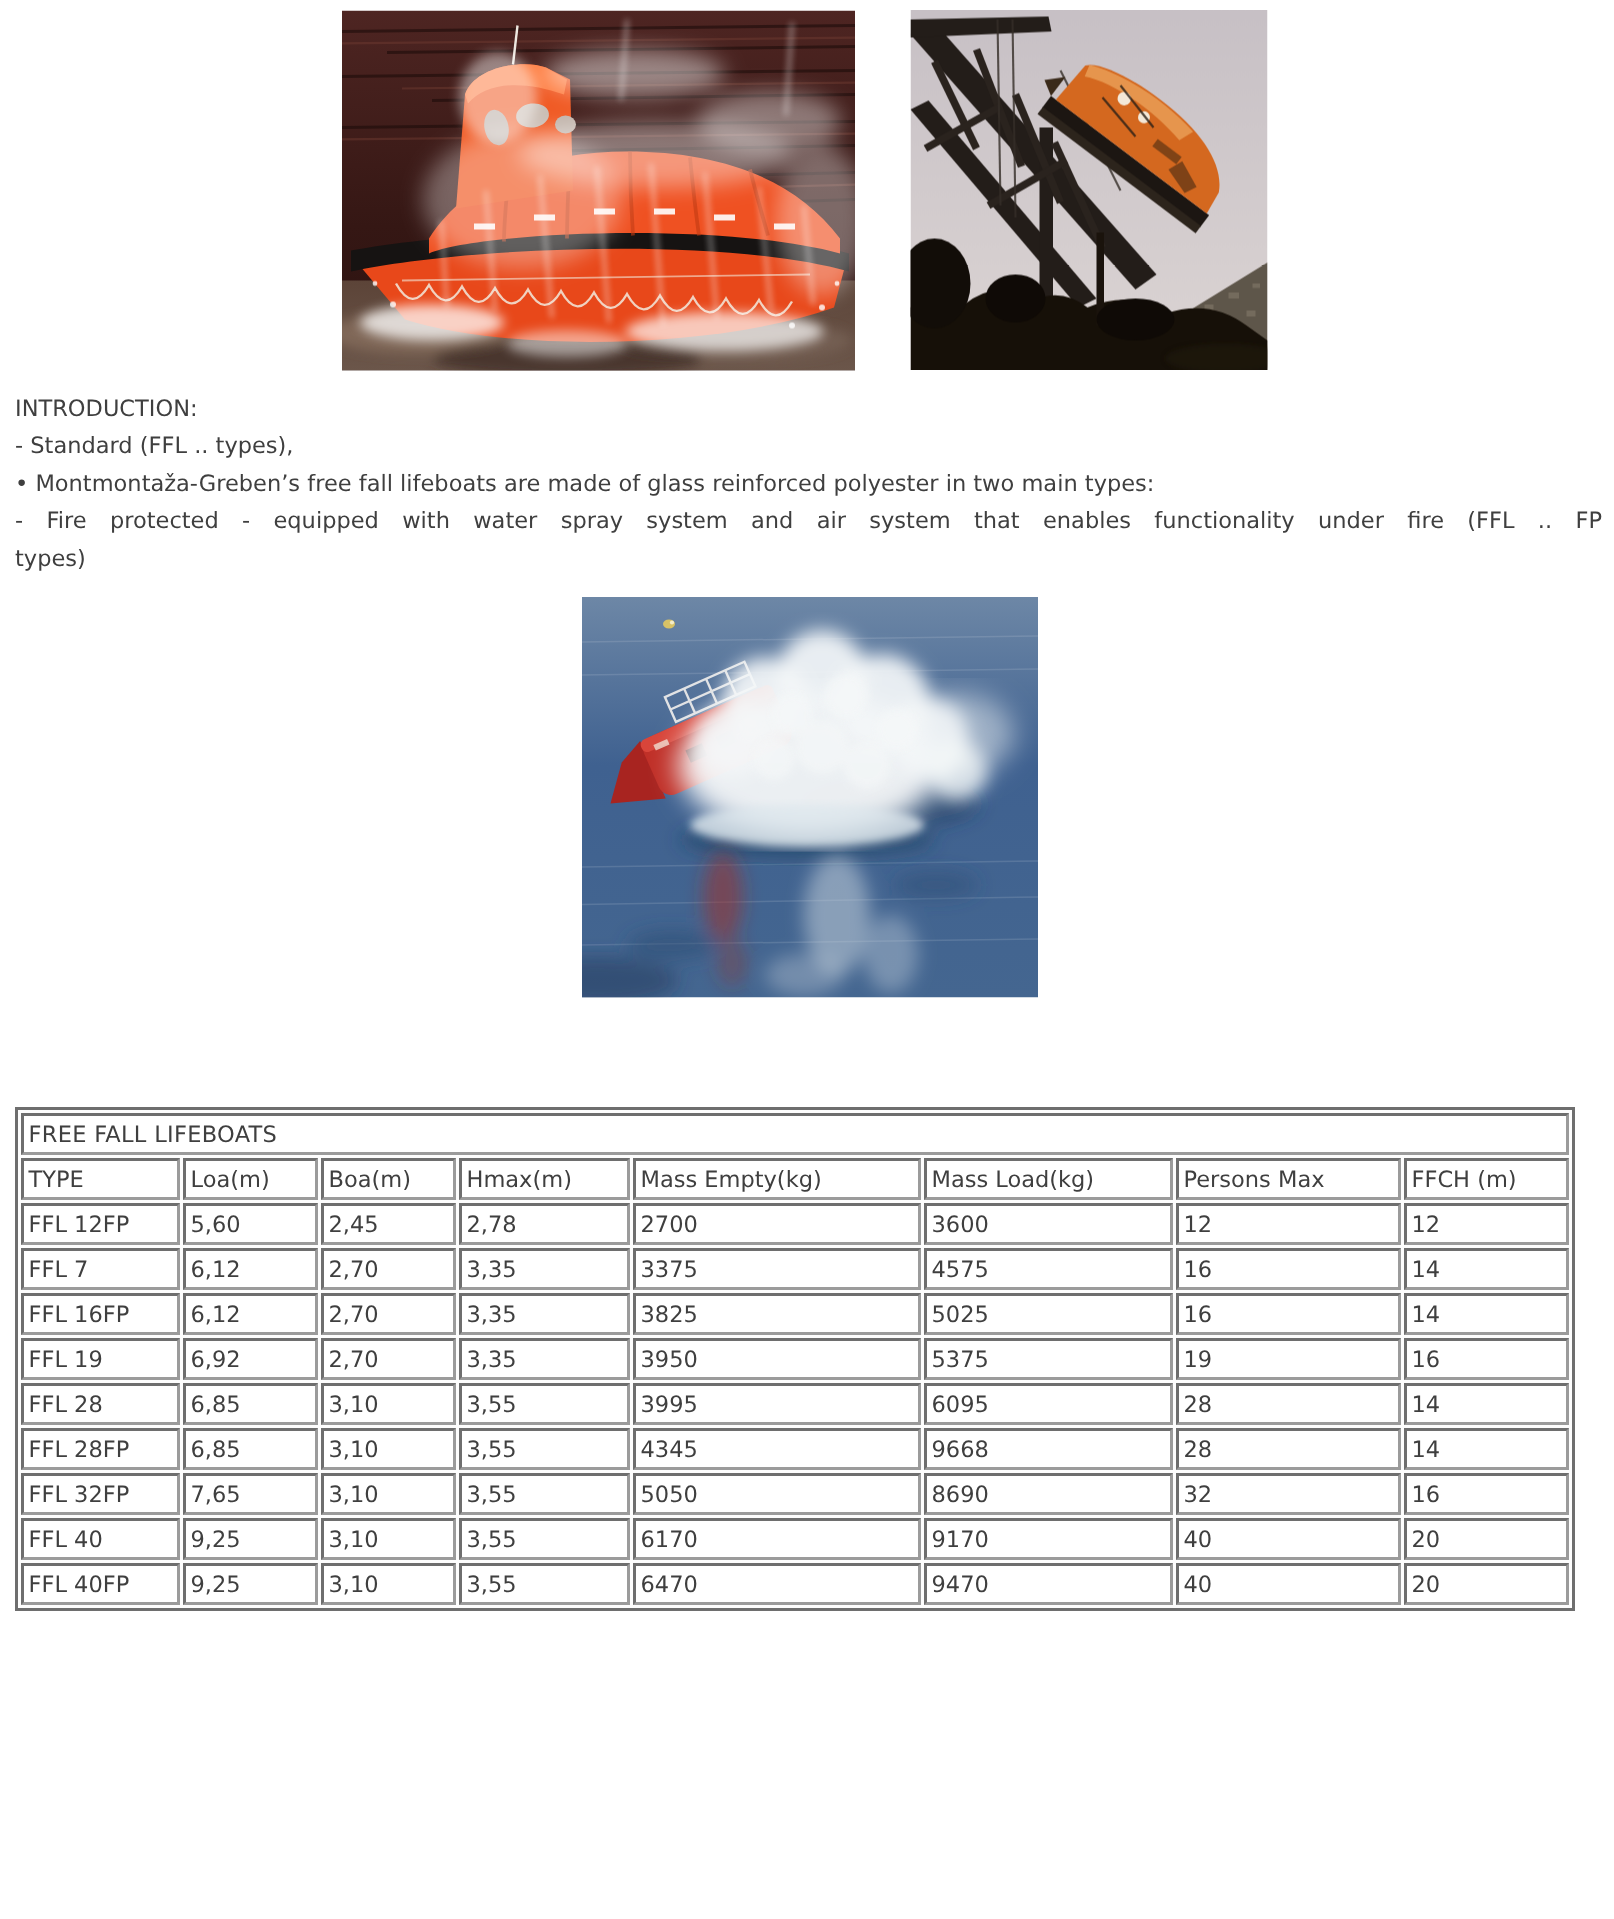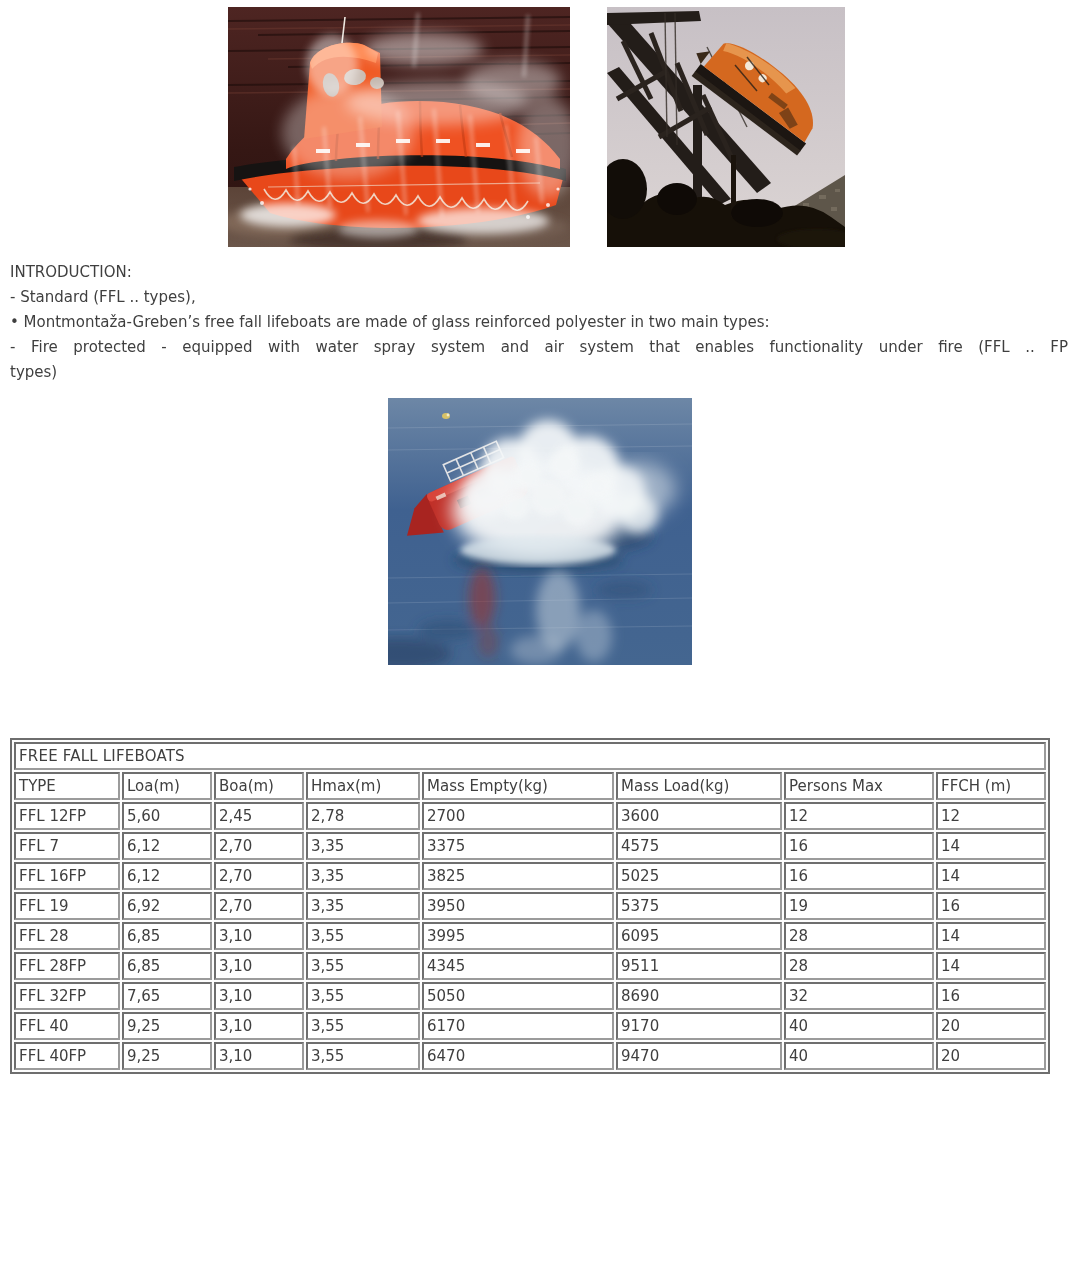--- a/index.html
+++ b/index.html
@@ -406,21 +406,21 @@
             <td>6095</td>
             <td>28</td>
             <td>14</td>
           </tr>
           <tr>
             <td>FFL 28FP</td>
             <td>6,85</td>
             <td>3,10</td>
             <td>3,55</td>
             <td>4345</td>
-            <td>9511</td>
+            <td>9668</td>
             <td>28</td>
             <td>14</td>
           </tr>
           <tr>
             <td>FFL 32FP</td>
             <td>7,65</td>
             <td>3,10</td>
             <td>3,55</td>
             <td>5050</td>
             <td>8690</td>

